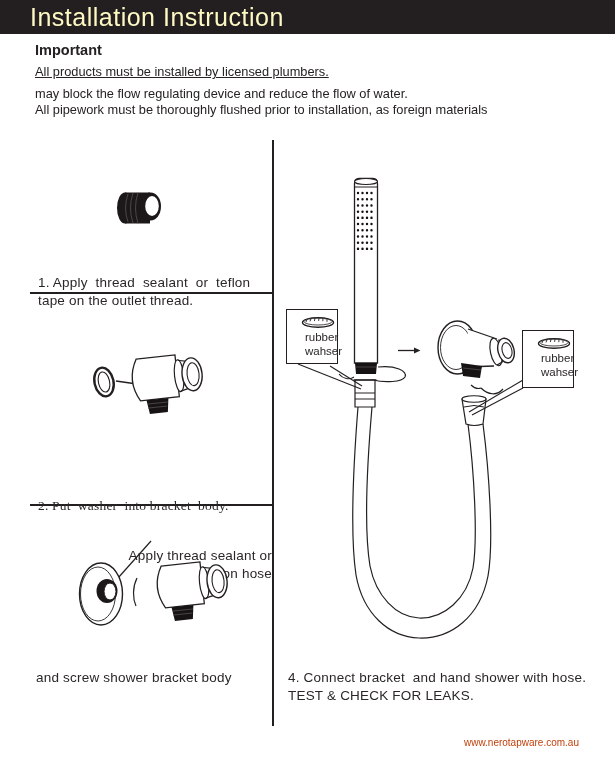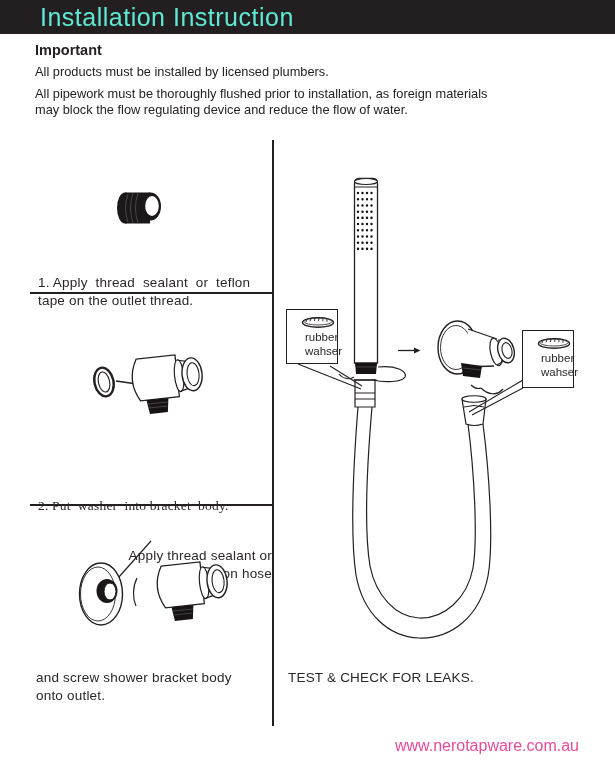--- a/index.html
+++ b/index.html
@@ -5,59 +5,59 @@
   html,body{margin:0;padding:0;background:#fff;}
   .page{
     position:relative;width:615px;height:777px;background:#ffffff;overflow:hidden;
     font-family:"Liberation Sans","DejaVu Sans",sans-serif;color:#262223;
   }
   .t{white-space:pre-wrap;}
   .header-bar{
     position:absolute;left:0;top:0;width:615px;height:34px;background:#231f20;
     display:flex;align-items:center;
   }
-  .header-title{color:#5eead4;font-size:25px;letter-spacing:.5px;padding-left:40px;padding-top:1px;}
+  .header-title{color:#fef9c3;font-size:25px;letter-spacing:.5px;padding-left:30px;padding-top:1px;}
   .important{position:absolute;left:35px;top:42px;font-size:14.5px;font-weight:bold;}
-  .para1{position:absolute;left:35px;top:64px;font-size:12.8px;}
+  .para1{position:absolute;left:35px;top:64px;font-size:12.8px;text-decoration:underline;}
   .para2{position:absolute;left:35px;top:86px;font-size:12.8px;line-height:15.5px;}
   .vline{position:absolute;left:272px;top:140px;width:1.5px;height:586px;background:#231f20;}
   .hline{position:absolute;height:1.5px;background:#231f20;}
   .hline1{left:30px;top:292px;width:242px;}
   .hline2{left:30px;top:504px;width:242px;}
   .steptext{position:absolute;font-size:13.5px;line-height:17.5px;letter-spacing:.2px;color:#2b2728;margin-top:23px;}
   .step1-text{left:38px;top:251px;width:232px;}
   .step2-text{left:38px;top:474px;width:232px;font-family:Liberation Serif, serif;}
   .step3-note{left:112px;top:524px;width:160px;text-align:right;}
   .step3-text{left:36px;top:646px;width:236px;}
   .step4-text{left:288px;top:646px;width:312px;line-height:18px;}
   .callout{
     position:absolute;border:1.4px solid #231f20;background:#fff;box-sizing:border-box;
     font-size:11.5px;line-height:13.5px;color:#2b2728;padding-left:12px;
   }
   .callout-left{left:286px;top:309px;width:52px;height:55px;}
   .callout-right{left:522px;top:330px;width:52px;height:58px;}
   .callout svg{display:block;margin:5px auto 2px auto;}
   .callout .cap{padding-left:6px;}
-  .footer-url{position:absolute;right:36px;top:737px;font-size:16px;color:#ec4899;}
+  .footer-url{position:absolute;right:36px;top:737px;font-size:10px;color:#c2410c;}
   .ill{position:absolute;}
 </style>
 </head>
 <body>
 
 <div class="page">
 
   <div class="header-bar">
     <div class="header-title">Installation Instruction</div>
   </div>
 
   <div class="important">Important</div>
   <div class="para1 t">All products must be installed by licensed plumbers.</div>
   <div class="para2">
+    <div class="t">may block the flow regulating device and reduce the flow of water.</div>
     <div class="t">All pipework must be thoroughly flushed prior to installation, as foreign materials</div>
-    <div class="t">may block the flow regulating device and reduce the flow of water.</div>
   </div>
 
   <div class="vline"></div>
   <div class="hline hline1"></div>
   <div class="hline hline2"></div>
 
   <svg class="ill" style="left:112px;top:186px;" width="52" height="46" viewBox="0 0 52 46">
     <ellipse cx="13" cy="22" rx="8" ry="15.5" fill="#1c1819"></ellipse>
     <rect x="13" y="6.5" width="25" height="31" fill="#1c1819"></rect>
     <ellipse cx="38.5" cy="20.5" rx="10.5" ry="14" fill="#1c1819"></ellipse>
@@ -116,21 +116,20 @@
       <line x1="50" y1="38.5" x2="59" y2="36.5" stroke="#242021" stroke-width="1.2"></line>
       <ellipse cx="63" cy="23" rx="10" ry="16.5" fill="#fff" stroke="#242021" stroke-width="1.4"></ellipse>
       <ellipse cx="64" cy="23" rx="6" ry="11.5" fill="#fff" stroke="#242021" stroke-width="1.1"></ellipse>
       <path d="M 15,44 L 37,44 L 35,58 L 17,58 Z" fill="#171314"></path>
       <line x1="16" y1="48" x2="36" y2="48" stroke="#4d4646" stroke-width="0.9"></line>
       <line x1="16" y1="52" x2="35" y2="52" stroke="#4d4646" stroke-width="0.9"></line>
     </g>
   </svg>
   <div class="steptext step3-text">
     <div class="t">and screw shower bracket body</div>
-    <div class="t">onto outlet.</div>
   </div>
 
   <svg class="ill" style="left:275px;top:140px;" width="340" height="560" viewBox="0 0 340 560">
 
     <g>
       <path d="M 79.5,44 Q 79.5,38.5 84,38.5 L 98,38.5 Q 102.5,38.5 102.5,44 L 102.5,223 L 79.5,223 Z" fill="#fff" stroke="#242021" stroke-width="1.3"></path>
       <ellipse cx="91" cy="41.5" rx="11.5" ry="3" fill="#fff" stroke="#242021" stroke-width="1.1"></ellipse>
       <line x1="79.5" y1="47" x2="102.5" y2="47" stroke="#242021" stroke-width="1"></line>
       <g stroke="#151112" stroke-width="2.4" stroke-linecap="round" stroke-dasharray="0.1 6.1">
         <line x1="83" y1="53" x2="83" y2="110"></line>
@@ -224,18 +223,19 @@
           <line x1="20" y1="3.1" x2="19.6" y2="5.9"></line>
         <line x1="24" y1="3.4" x2="23.8" y2="6.2"></line>
           <line x1="28" y1="4.2" x2="28" y2="6.8"></line>
       </g>
     </svg>
     <div class="cap t">rubber</div>
     <div class="cap t">wahser</div>
   </div>
 
   <div class="steptext step4-text">
+    <div class="t">4. Connect bracket  and hand shower with hose.</div>
     <div class="t">TEST &amp; CHECK FOR LEAKS.</div>
   </div>
 
   <div class="footer-url t">www.nerotapware.com.au</div>
 
 </div>
 
 </body></html>

